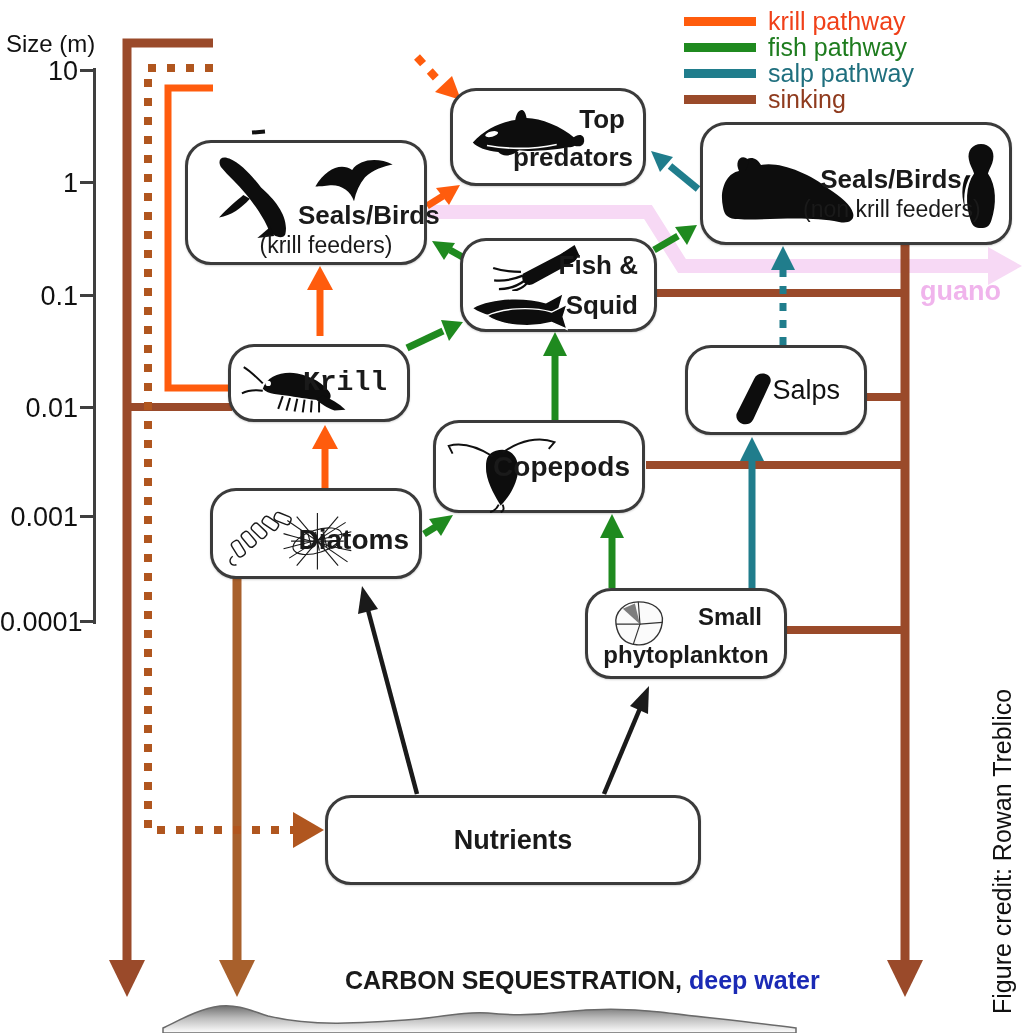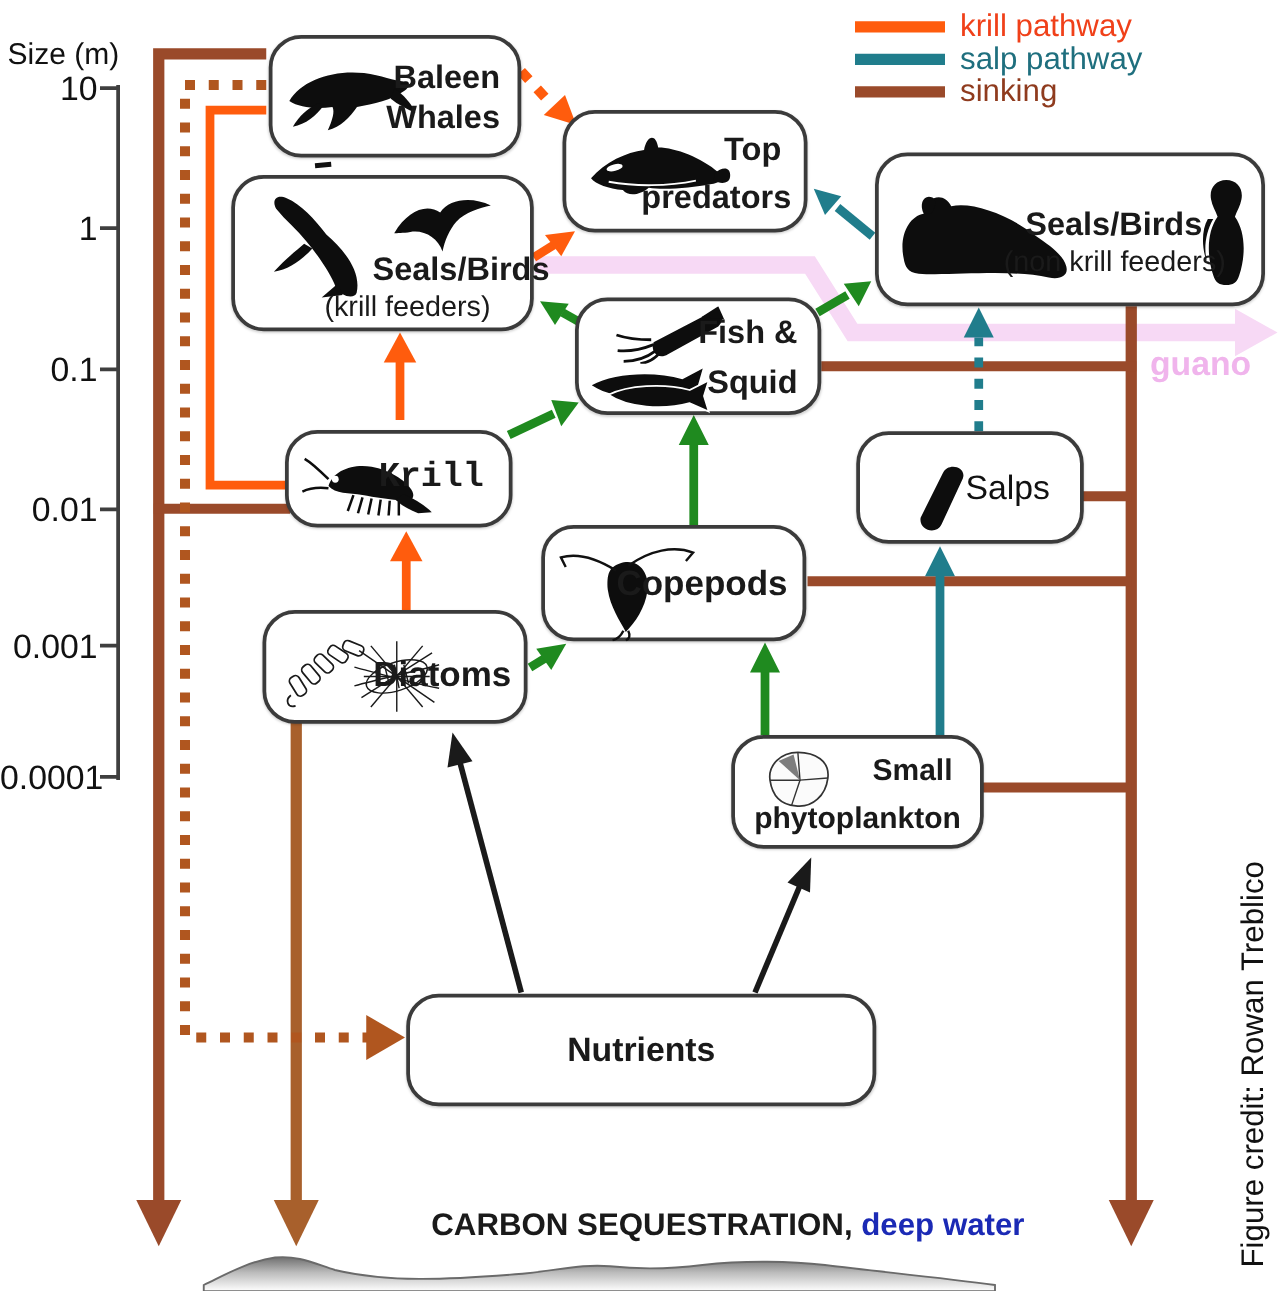--- a/index.html
+++ b/index.html
@@ -140,40 +140,33 @@
       <div class="tick-label" style="top: 607px;">0.0001</div>
       <div class="tick-mark" style="top: 620px;"></div>
     </div>
 
   <div id="legend">
       <div class="leg-row">
         <span class="leg-swatch" style="background: rgb(255, 92, 13);"></span>
         <span class="leg-label" style="color: rgb(240, 64, 25);">krill pathway</span>
       </div>
       <div class="leg-row">
+        <span class="leg-swatch" style="background: rgb(31, 138, 31);"></span>
+        <span class="leg-label" style="color: rgb(30, 124, 30);">fish pathway</span>
+      </div>
+      <div class="leg-row">
         <span class="leg-swatch" style="background: rgb(32, 125, 140);"></span>
         <span class="leg-label" style="color: rgb(31, 111, 126);">salp pathway</span>
       </div>
       <div class="leg-row">
         <span class="leg-swatch" style="background: rgb(154, 74, 42);"></span>
         <span class="leg-label" style="color: rgb(143, 59, 30);">sinking</span>
       </div>
     </div>
 
-  <div class="node" style="left:215px;top:28px;width:202px;height:98px;">
-    <svg class="ic" style="left:6px;top:12px;" width="112" height="72" viewBox="0 0 120 70">
-      <path fill="#0d0d0d" d="M8,37 C18,19 46,10 72,13 C88,15 100,21 108,20 C112,20 111,25 107,28 C96,36 80,40 66,42 C60,51 52,59 41,62 C45,53 47,46 45,42 C32,44 17,43 8,37 Z"></path>
-      <path fill="#0d0d0d" d="M38,40 C31,50 22,57 11,59 C16,50 24,43 32,39 Z"></path>
-      <path fill="#0d0d0d" d="M98,26 C105,31 113,39 116,47 C109,44 101,40 95,35 Z"></path>
-    </svg>
-    <div class="col" style="padding:14px 14px 0 0;">
-      <span class="t1">Baleen</span>
-      <span class="t1">Whales</span>
-    </div>
-  </div>
 
   <div class="node" style="left:450px;top:88px;width:196px;height:98px;">
     <svg class="ic" style="left:12px;top:12px;" width="125" height="66" viewBox="0 0 130 70">
       <path fill="#0d0d0d" d="M7,42 C19,28 37,20 52,18 C54,6 62,3 64,16 C79,16 101,25 115,37 C120,41 117,47 108,47 C93,50 69,52 56,50 C49,56 39,58 34,52 C22,51 11,47 7,42 Z"></path>
       <path fill="#0d0d0d" d="M112,38 C118,32 126,32 125,41 C124,47 117,47 111,44 Z"></path>
       <ellipse cx="27" cy="33" rx="7" ry="2.8" fill="#fff" transform="rotate(-14 27 33)"></ellipse>
       <path d="M22,45 C44,49 72,49 96,44" stroke="#fff" stroke-width="1.6" fill="none"></path>
     </svg>
     <div class="col" style="padding:12px 10px 0 0;">
       <span class="t1" style="margin-right:8px;">Top</span>

